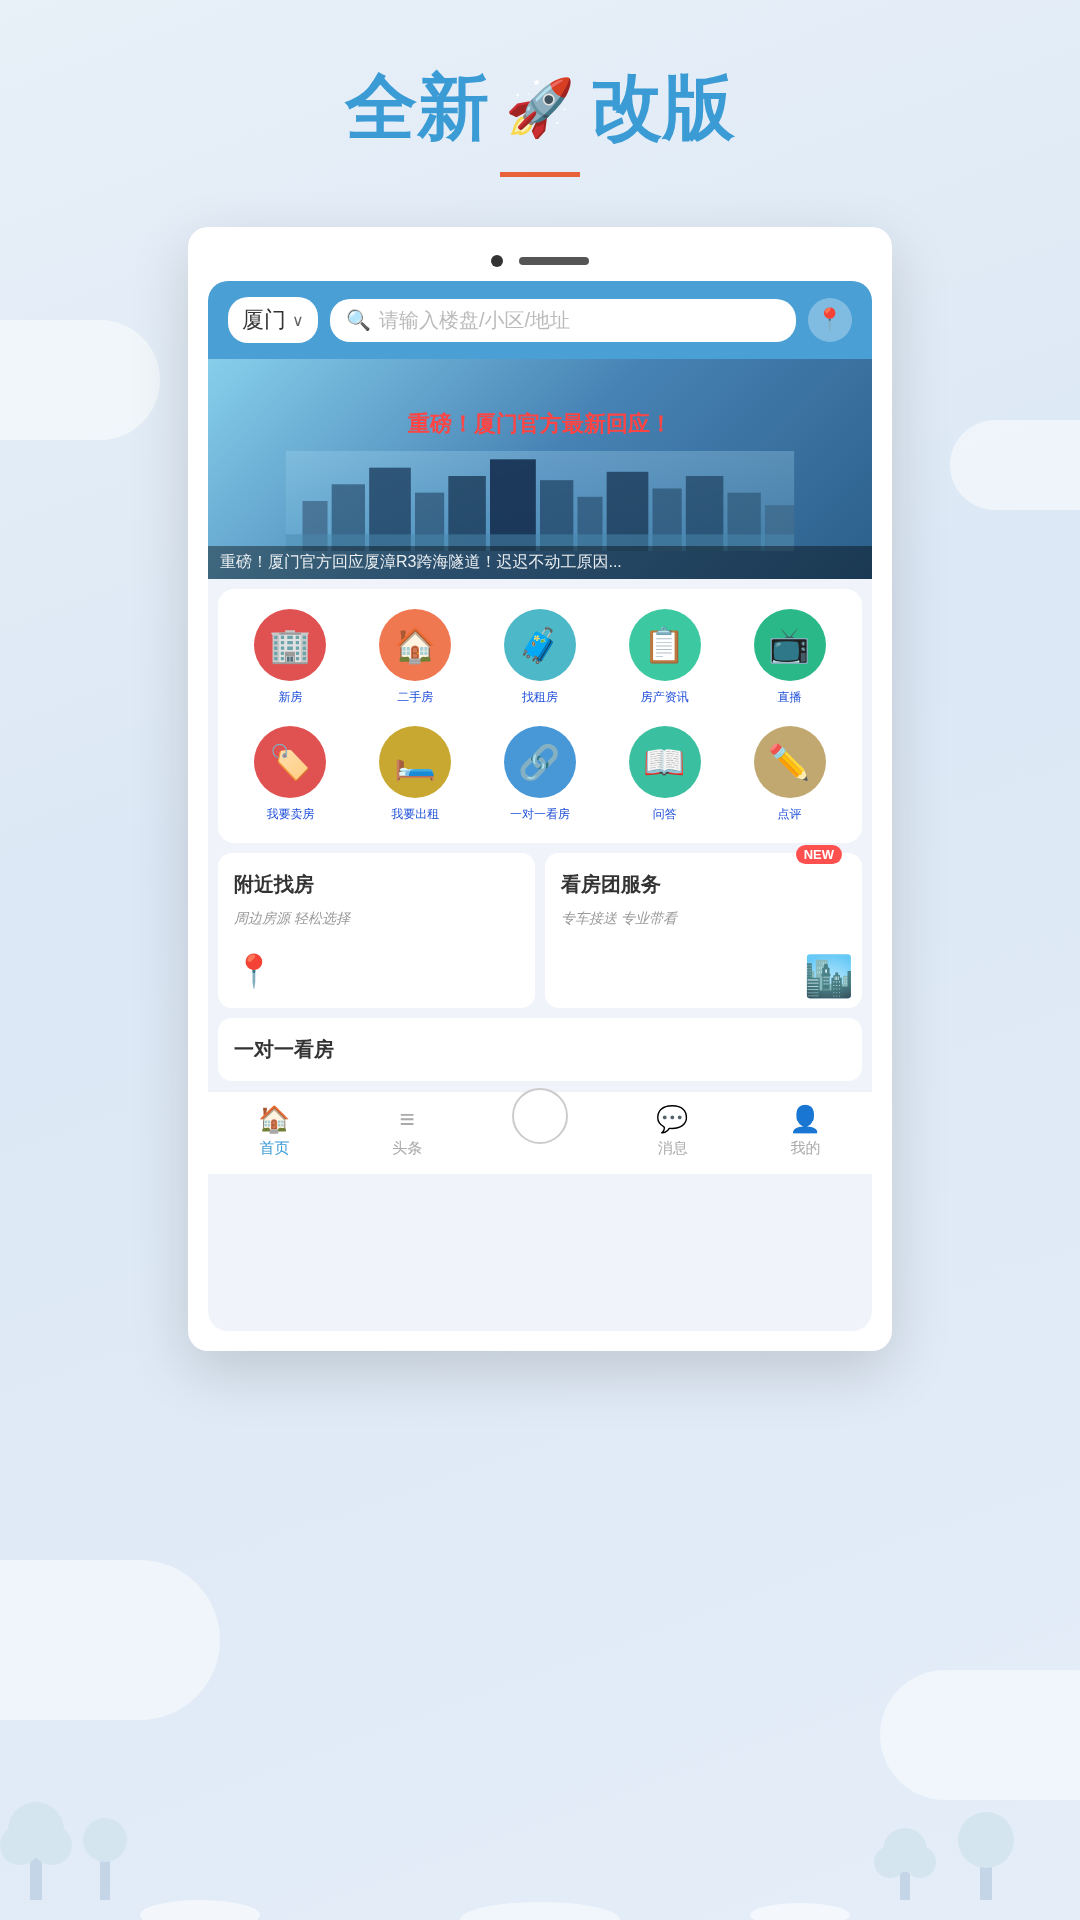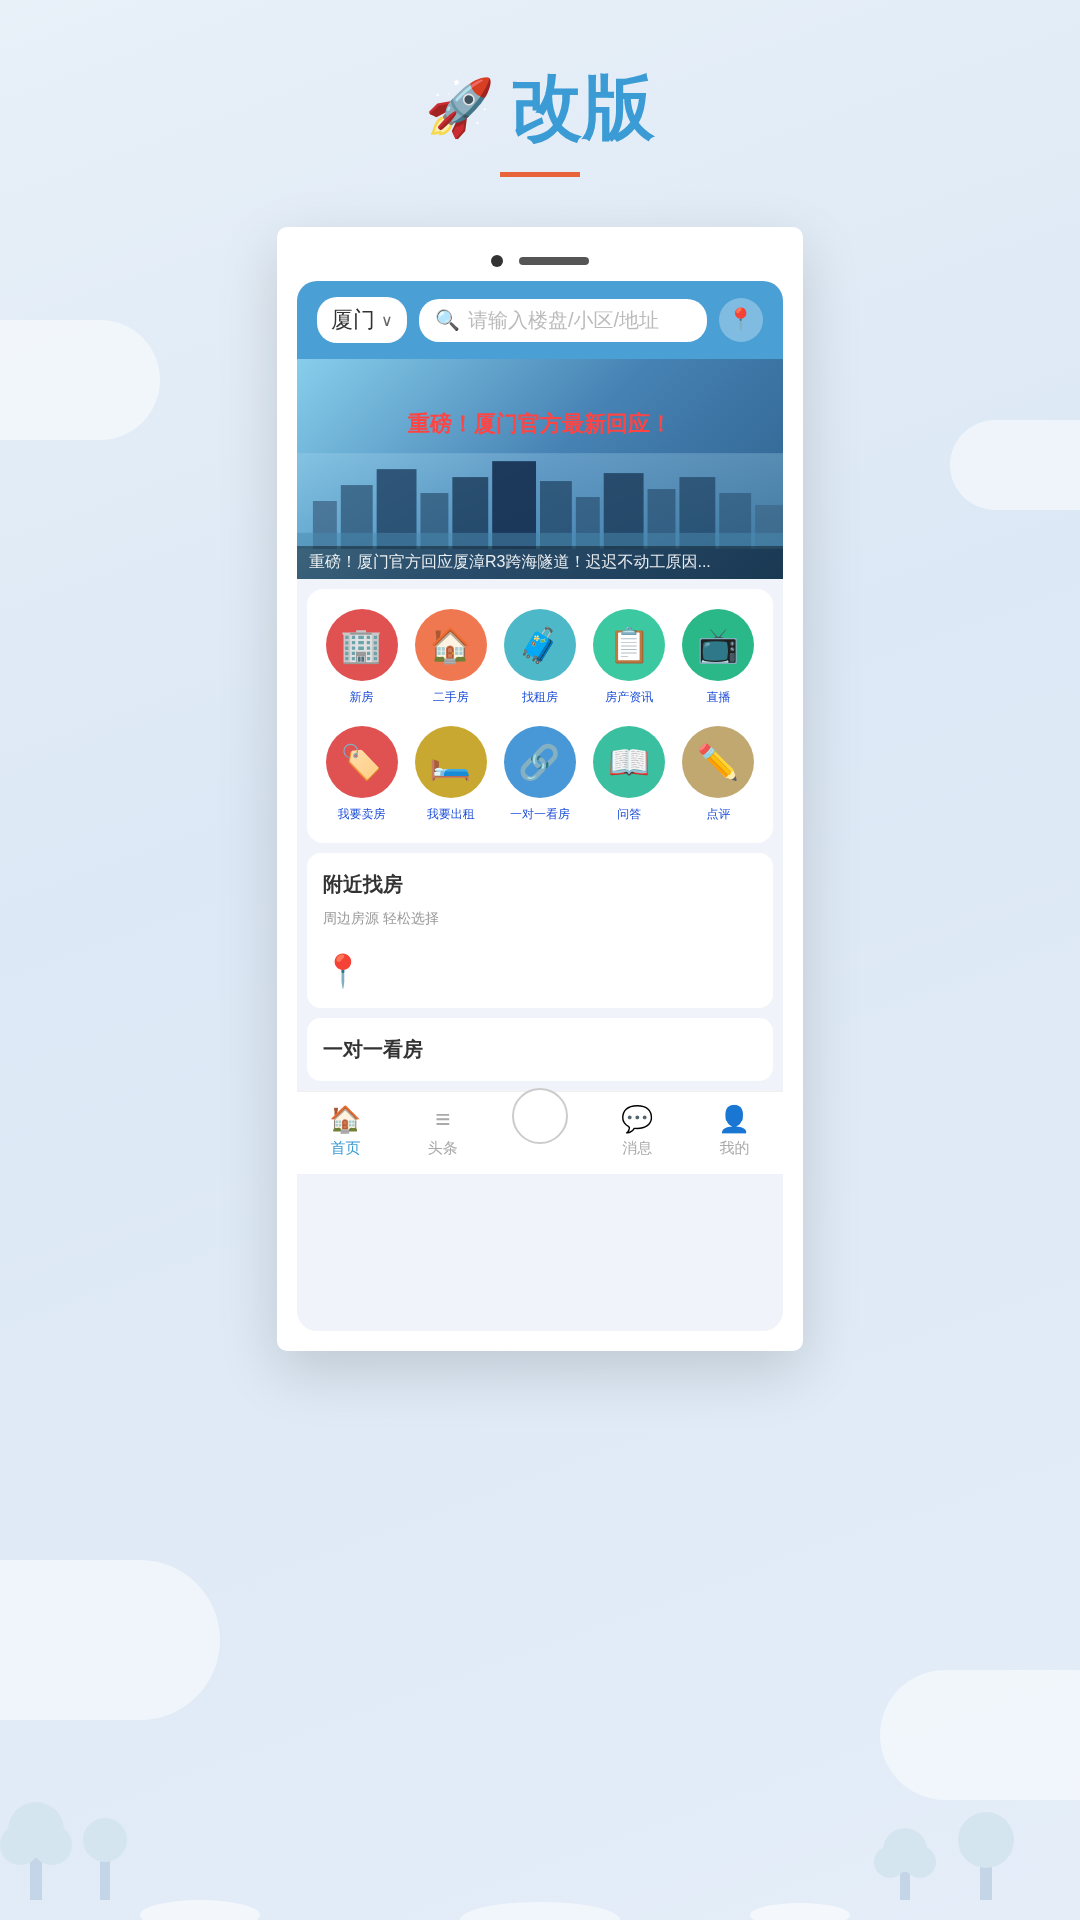--- a/index.html
+++ b/index.html
@@ -77,23 +77,23 @@
 
     
     .phone-wrapper {
       position: relative;
       z-index: 3;
       display: flex;
       justify-content: center;
       margin-top: 50px;
     }
     .phone-mockup {
-      width: 526px;
-      background: white;
-      border-radius: 10px;
+      width: 704px;
+      background: white;
+      border-radius: 20px;
       padding: 28px 20px 20px;
       box-shadow: 0 20px 60px rgba(0,0,0,0.15);
       position: relative;
     }
     .phone-top-bar {
       display: flex;
       align-items: center;
       justify-content: center;
       gap: 16px;
       margin-bottom: 14px;
@@ -281,20 +281,21 @@
     }
     .section-card-title {
       font-size: 20px;
       font-weight: 600;
       color: #333;
       margin-bottom: 12px;
     }
     .section-card-sub {
       font-size: 14px;
       color: #999;
+      font-style: italic;
     }
     .new-badge {
       position: absolute;
       top: -8px;
       right: 20px;
       background: #ff5050;
       color: white;
       font-size: 13px;
       font-weight: 700;
       padding: 2px 8px;
@@ -378,20 +379,21 @@
 </head>
 <body>
 
 <div class="bg-cloud bg-cloud-1"></div>
 <div class="bg-cloud bg-cloud-2"></div>
 <div class="bg-cloud bg-cloud-3"></div>
 <div class="bg-cloud bg-cloud-4"></div>
 
 <div class="header-section">
   <div class="header-title">
+    <span class="title-blue">全新</span>
     <span class="rocket-icon">🚀</span>
     <span class="title-blue">改版</span>
   </div>
   <div class="header-underline"></div>
 </div>
 
 <div class="phone-wrapper">
   <div class="phone-mockup">
 
     <div class="phone-top-bar">
@@ -519,20 +521,26 @@
           </div>
         </div>
       </div>
 
       <div class="section-cards">
         <div class="section-card">
           <div class="section-card-title">附近找房</div>
           <div class="section-card-sub">周边房源  轻松选择</div>
           <div style="margin-top:24px; font-size:32px;">📍</div>
         </div>
+        <div class="section-card">
+          <div class="new-badge">NEW</div>
+          <div class="section-card-title">看房团服务</div>
+          <div class="section-card-sub">专车接送  专业带看</div>
+          <div class="section-card-image">🏙️</div>
+        </div>
       </div>
 
       <div class="bottom-section">
         <div class="bottom-section-title">一对一看房</div>
       </div>
 
       <div class="bottom-nav">
         <div class="nav-item nav-active">
           <span class="nav-icon">🏠</span>
           <span class="nav-label">首页</span>

